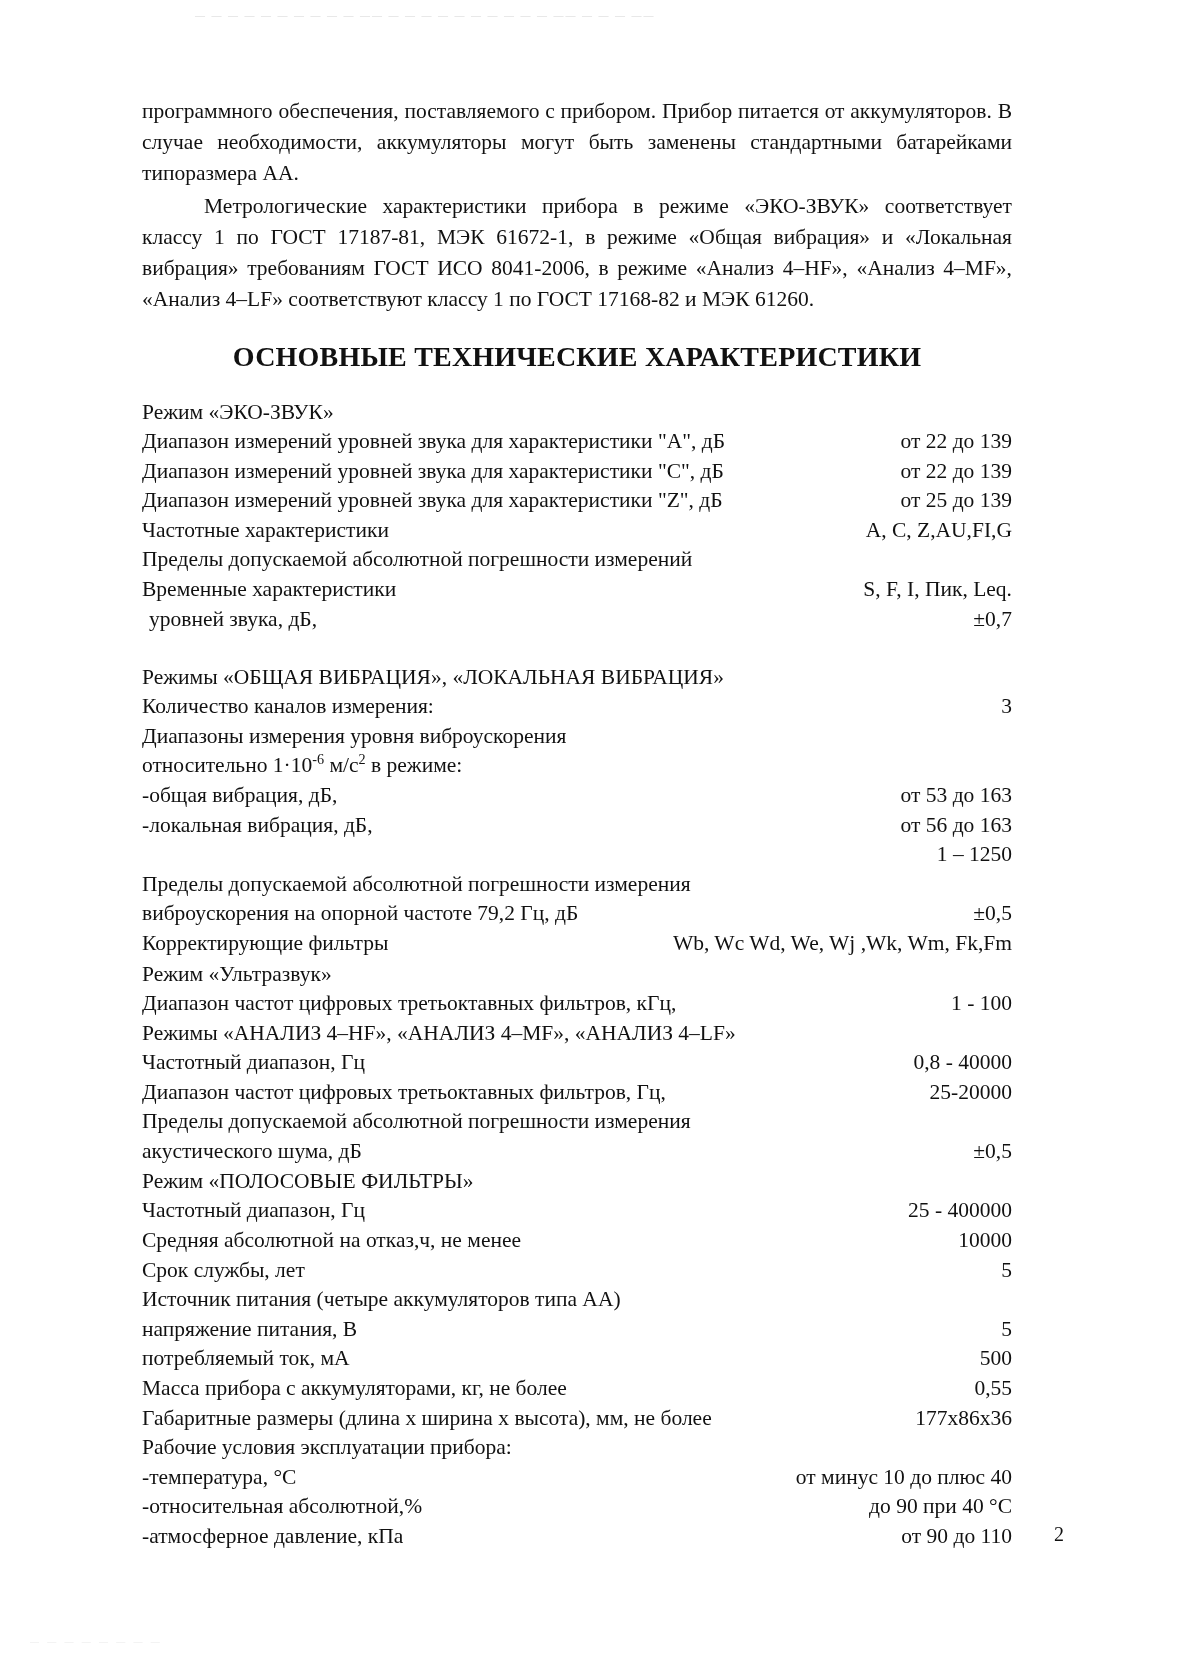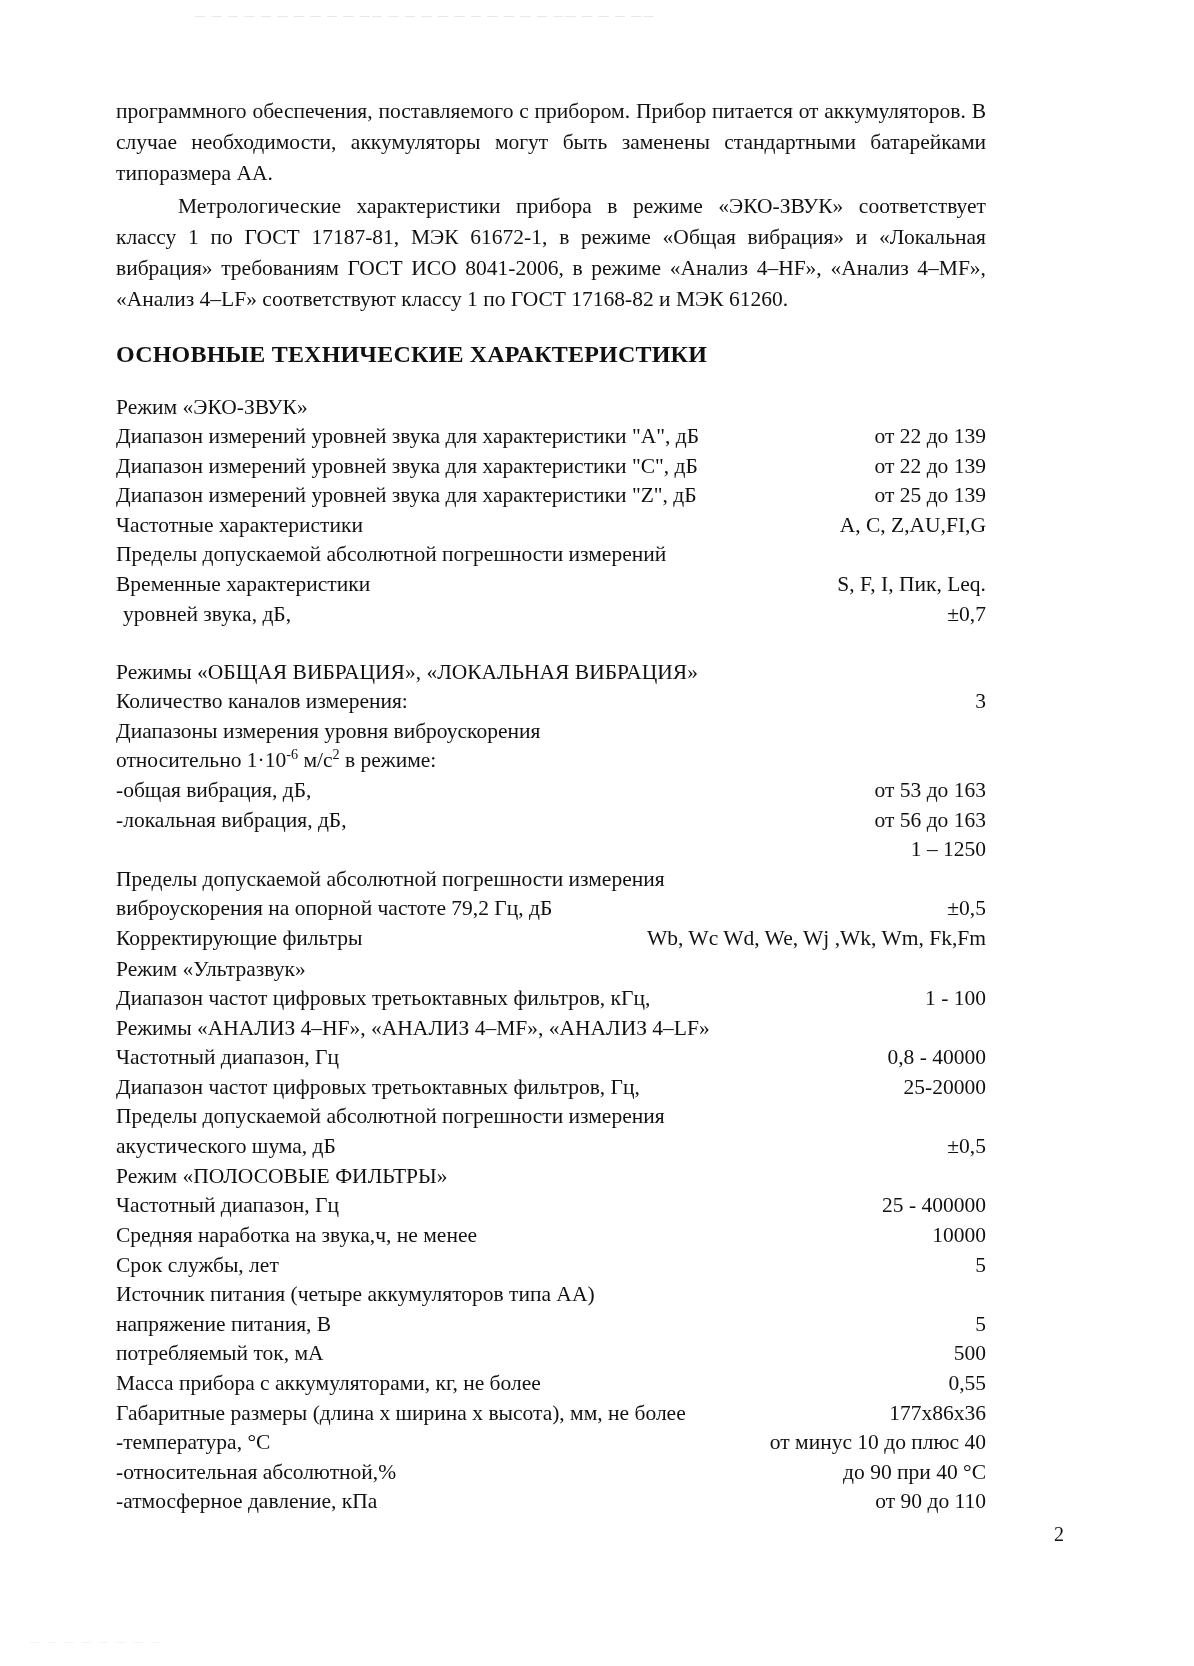--- a/index.html
+++ b/index.html
@@ -41,42 +41,43 @@
     color: #888;
     letter-spacing: 3px;
     white-space: nowrap;
     overflow: hidden;
     padding-left: 30px;
     box-sizing: border-box;
   }
 
   .content {
     position: absolute;
-    left: 116px;
+    left: 142px;
     top: 96px;
     width: 870px;
   }
 
   p.para {
     margin: 0;
     font-size: 21.5px;
     line-height: 31px;
     text-align: justify;
     text-indent: 0;
   }
   p.para.indent {
     text-indent: 62px;
     margin-top: 2px;
   }
   
 
   h1.doc-title {
     margin: 26px 0 0 0;
-    font-size: 24px;
+    font-size: 28px;
     font-weight: bold;
+    text-align: center;
     letter-spacing: 0.2px;
   }
 
   .section-head {
     font-size: 21.5px;
     font-weight: normal;
     line-height: 30px;
     margin: 0;
   }
   .section-head.spaced {
@@ -246,21 +247,21 @@
       <span class="spec-value">±0,5</span>
     </div>
 
     <div class="section-head">Режим «ПОЛОСОВЫЕ ФИЛЬТРЫ»</div>
     <div class="spec-row">
       <span class="spec-label">Частотный диапазон, Гц</span>
       <span class="spec-spacer"></span>
       <span class="spec-value">25  - 400000</span>
     </div>
     <div class="spec-row">
-      <span class="spec-label">Средняя наработка на звука,ч, не менее</span>
+      <span class="spec-label">Средняя абсолютной на отказ,ч, не менее</span>
       <span class="spec-spacer"></span>
       <span class="spec-value">10000</span>
     </div>
     <div class="spec-row">
       <span class="spec-label">Срок службы, лет</span>
       <span class="spec-spacer"></span>
       <span class="spec-value">5</span>
     </div>
     <div class="spec-row">
       <span class="spec-label">Источник питания (четыре аккумуляторов типа АА)</span>
@@ -281,20 +282,25 @@
       <span class="spec-label">Масса прибора с аккумуляторами, кг, не более</span>
       <span class="spec-spacer"></span>
       <span class="spec-value">0,55</span>
     </div>
     <div class="spec-row">
       <span class="spec-label">Габаритные размеры (длина х ширина х высота), мм, не более</span>
       <span class="spec-spacer"></span>
       <span class="spec-value">177x86x36</span>
     </div>
     <div class="spec-row">
+      <span class="spec-label">Рабочие условия эксплуатации прибора:</span>
+      <span class="spec-spacer"></span>
+      <span class="spec-value"></span>
+    </div>
+    <div class="spec-row">
       <span class="spec-label">-температура, °C</span>
       <span class="spec-spacer"></span>
       <span class="spec-value">от минус 10 до плюс 40</span>
     </div>
     <div class="spec-row">
       <span class="spec-label">-относительная абсолютной,%</span>
       <span class="spec-spacer"></span>
       <span class="spec-value">до 90 при 40 °C</span>
     </div>
     <div class="spec-row">

